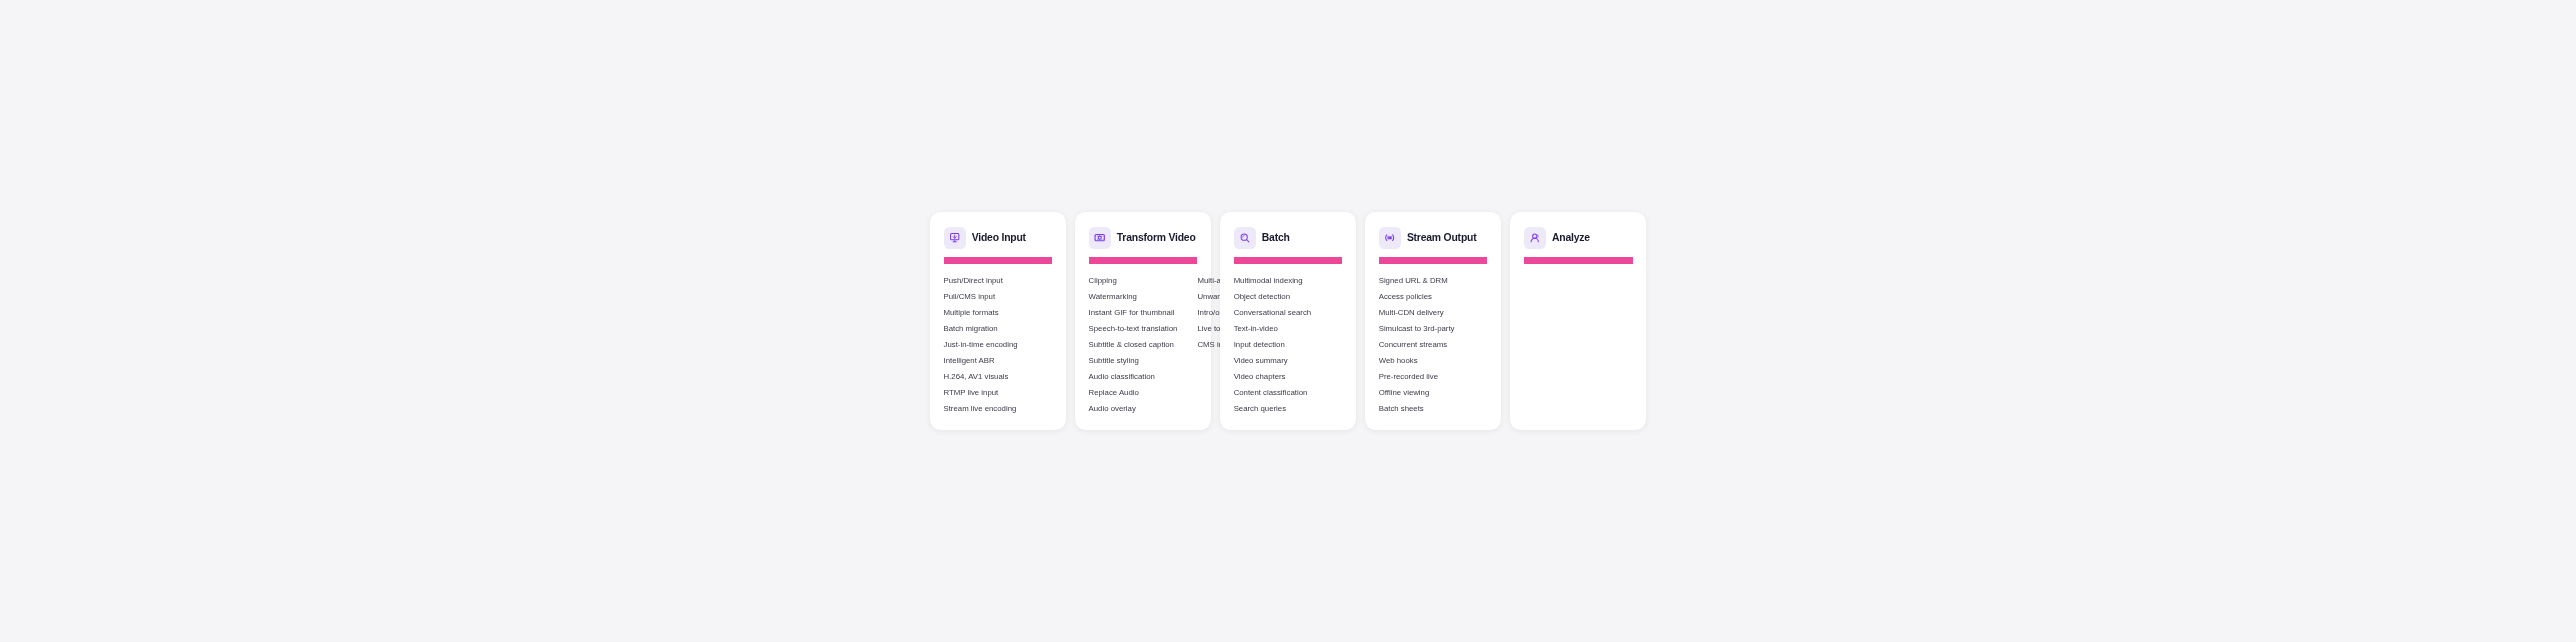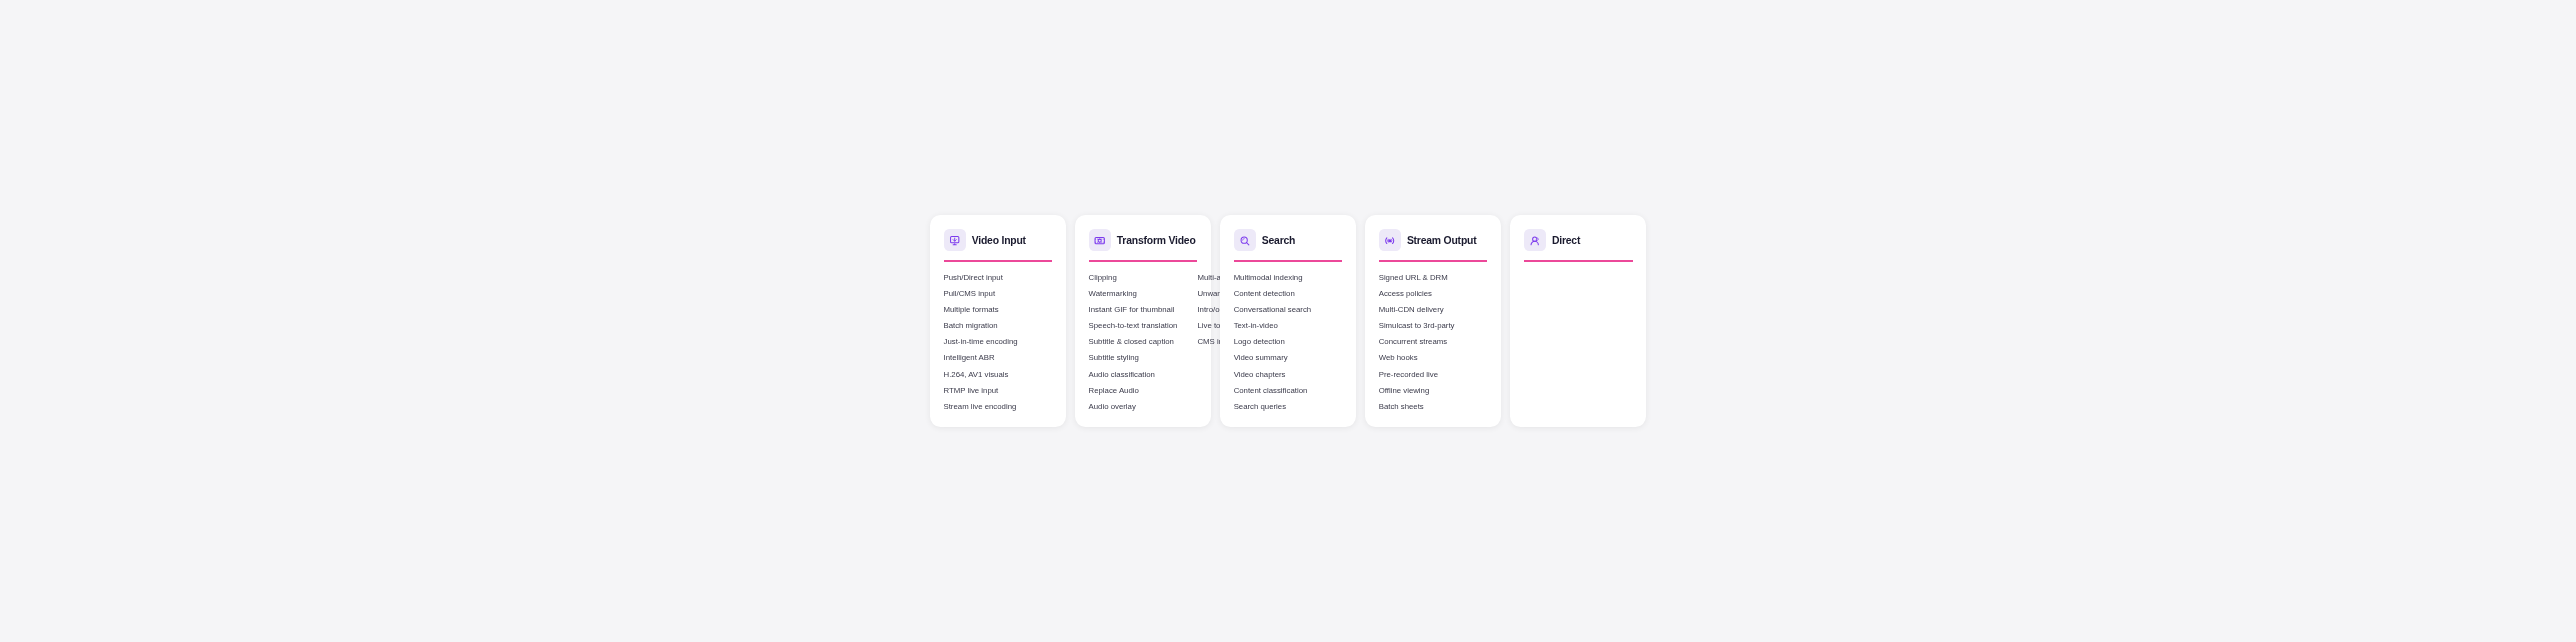--- a/index.html
+++ b/index.html
@@ -33,21 +33,21 @@
       flex: 1;
       min-width: 0;
     }
 
     .card-header {
       display: flex;
       align-items: center;
       gap: 6.2px;
       margin-bottom: 11.4px;
       padding-bottom: 8.3px;
-      border-bottom: 2px solid #ec4899;
+      border-bottom: 7px solid #ec4899;
     }
 
     .card-icon {
       width: 22px;
       height: 22px;
       border-radius: 5.2px;
       background: #ede9f8;
       display: flex;
       align-items: center;
       justify-content: center;
@@ -149,29 +149,29 @@
     </div>
     <div class="card">
       <div class="card-header">
         <div class="card-icon">
           <svg width="11.4" height="11.4" viewBox="0 0 22 22" fill="none" xmlns="http://www.w3.org/2000/svg">
       <circle cx="10" cy="10" r="6" stroke="#7c3aed" stroke-width="2"></circle>
       <path d="M14.5 14.5L19 19" stroke="#7c3aed" stroke-width="2" stroke-linecap="round"></path>
       <path d="M7 10c0-1.657 1.343-3 3-3" stroke="#7c3aed" stroke-width="1.5" stroke-linecap="round"></path>
     </svg>
         </div>
-        <span class="card-title">Search</span>
+        <span class="card-title">Batch</span>
       </div>
       <div class="card-body">
         <div class="card-column">
           <div class="feature-item">Multimodal indexing</div>
-          <div class="feature-item">Content detection</div>
+          <div class="feature-item">Object detection</div>
           <div class="feature-item">Conversational search</div>
           <div class="feature-item">Text-in-video</div>
-          <div class="feature-item">Logo detection</div>
+          <div class="feature-item">Input detection</div>
           <div class="feature-item">Video summary</div>
           <div class="feature-item">Video chapters</div>
           <div class="feature-item">Content classification</div>
           <div class="feature-item">Search queries</div>
         </div>
       </div>
     </div>
     <div class="card">
       <div class="card-header">
         <div class="card-icon">
@@ -199,17 +199,17 @@
     </div>
     <div class="card">
       <div class="card-header">
         <div class="card-icon">
           <svg width="11.4" height="11.4" viewBox="0 0 22 22" fill="none" xmlns="http://www.w3.org/2000/svg">
       <circle cx="11" cy="8" r="4" stroke="#7c3aed" stroke-width="2"></circle>
       <path d="M4 19c0-3.866 3.134-7 7-7h0c3.866 0 7 3.134 7 7" stroke="#7c3aed" stroke-width="2" stroke-linecap="round"></path>
       <circle cx="16" cy="8" r="2" fill="#ede9f8" stroke="#7c3aed" stroke-width="1.5"></circle>
     </svg>
         </div>
-        <span class="card-title">Direct</span>
+        <span class="card-title">Analyze</span>
       </div>
     </div>
   </div>
 
 
 </body></html>

